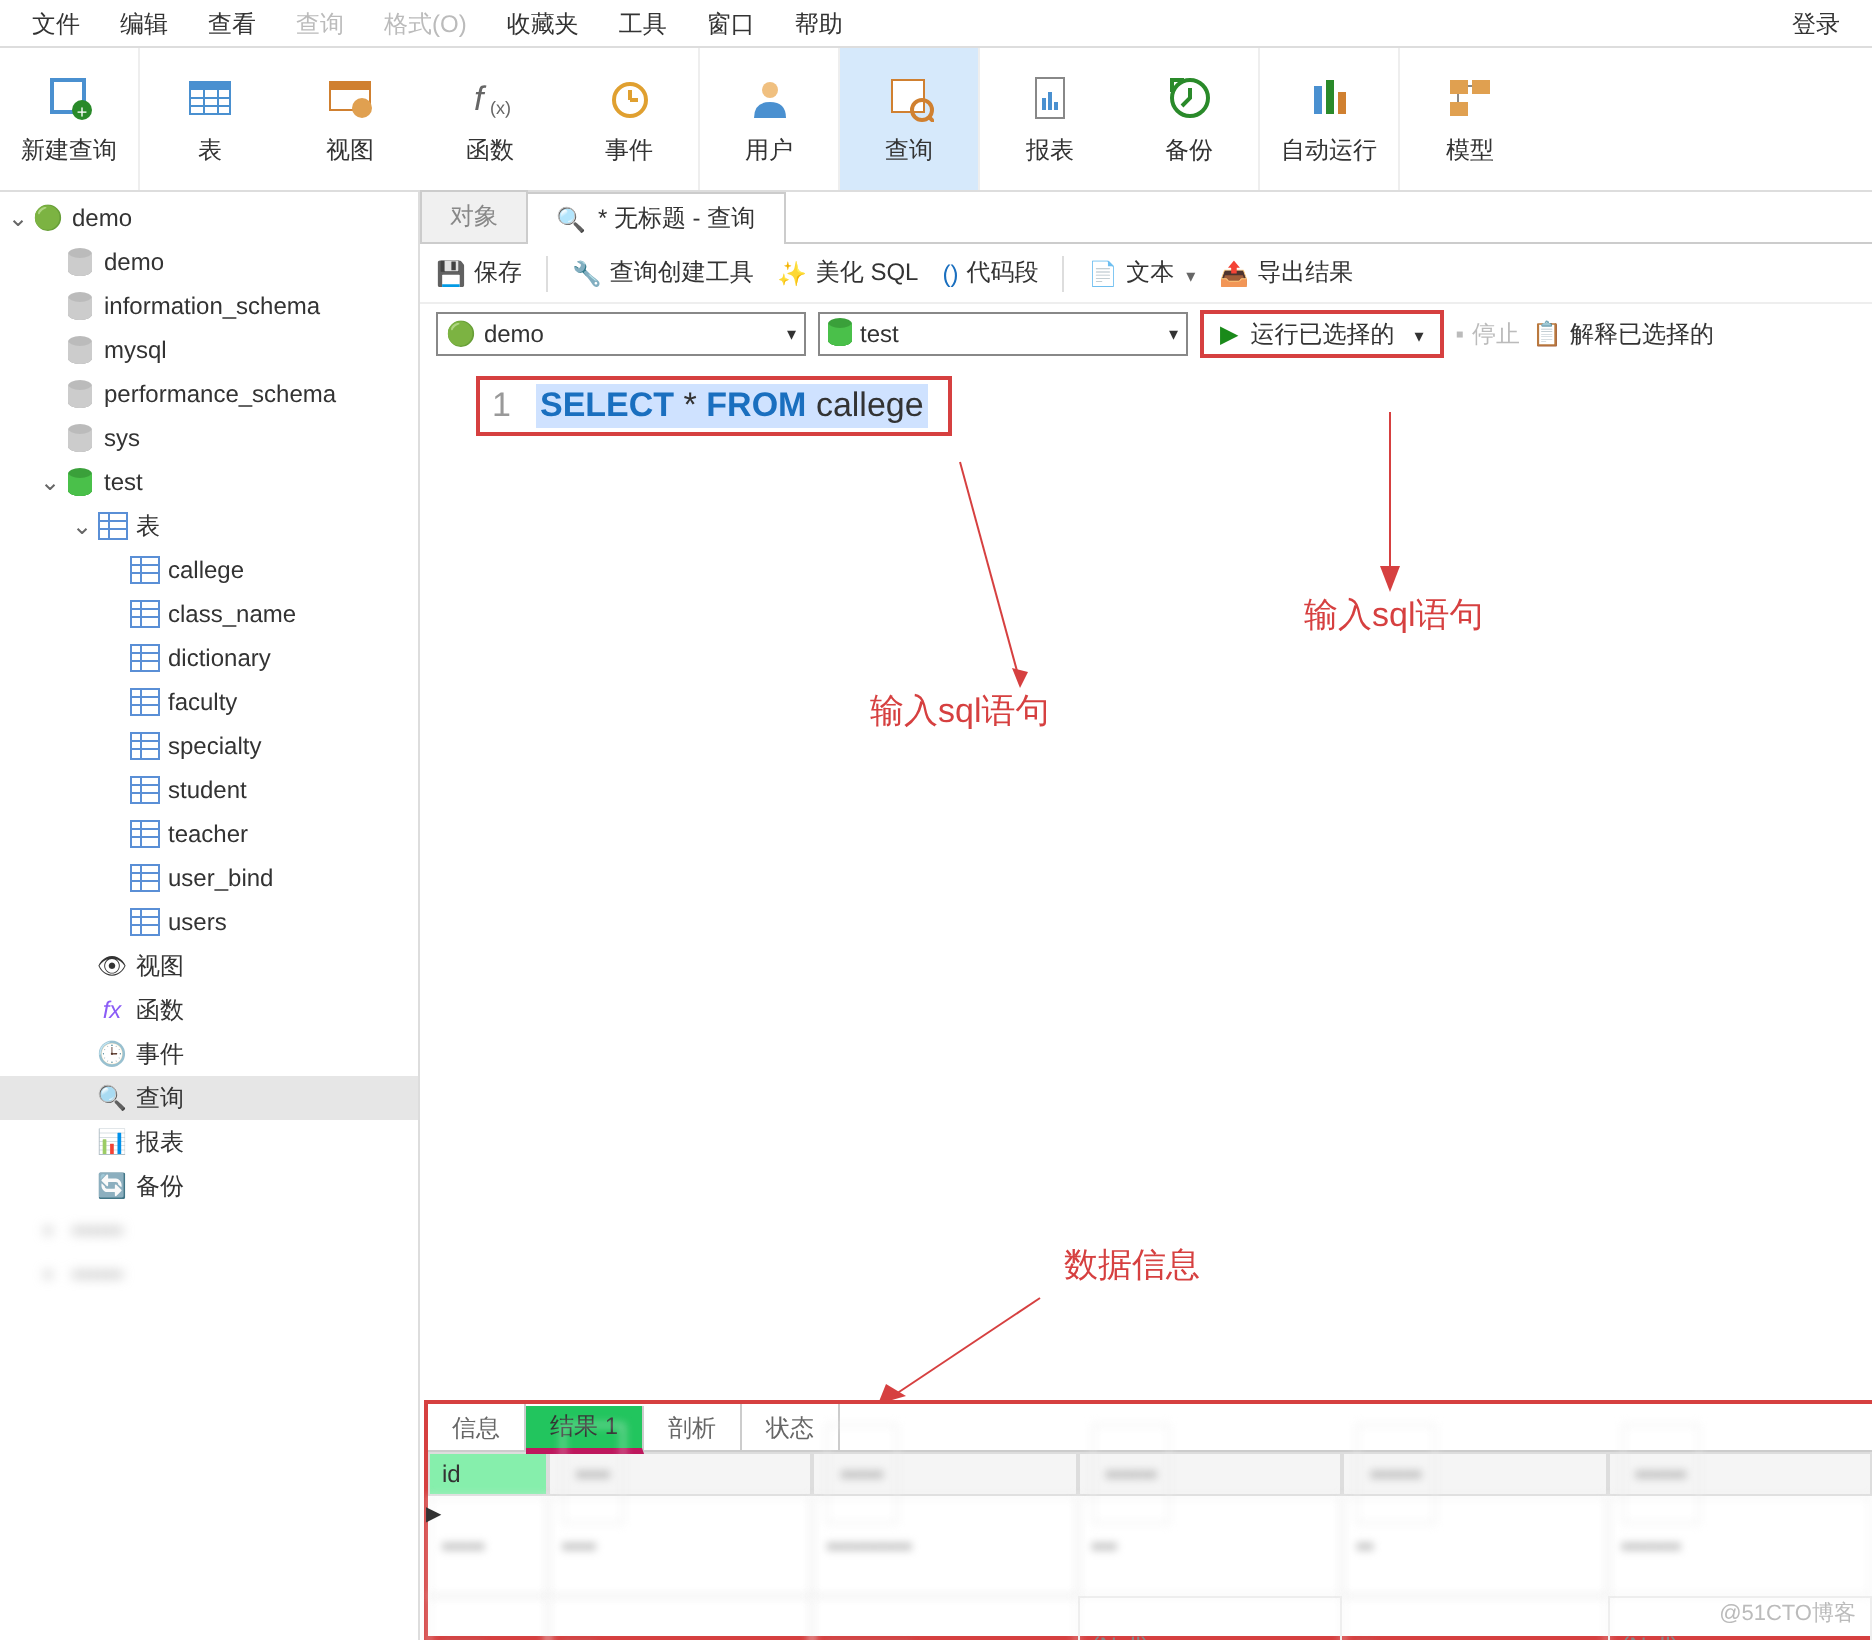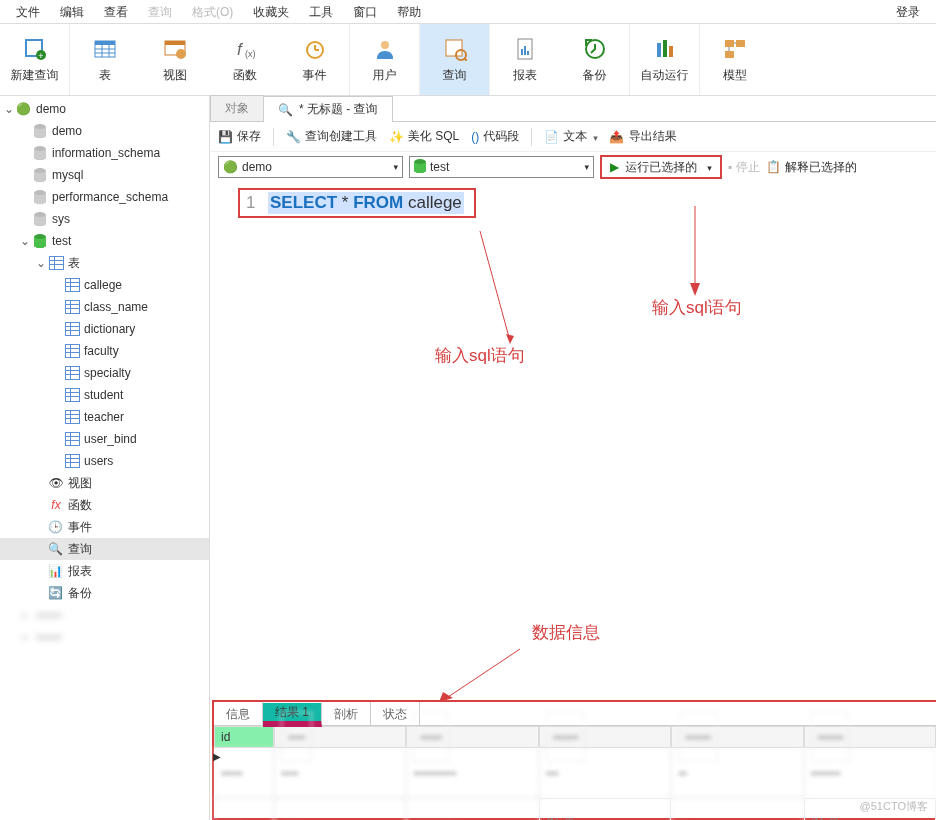--- a/index.html
+++ b/index.html
@@ -47,21 +47,21 @@
 .editor-box { border:2px solid #d64040; padding:2px 10px 2px 6px; display:inline-flex; align-items:center; font-family:Consolas,monospace; font-size:17px; }
 .editor-box .ln { color:#999; width:22px; display:inline-block; }
 .editor-box .sel { background:#cfe2ff; padding:1px 2px; }
 .kw { color:#1a6fbf; font-weight:bold; }
 .ident { color:#333; }
 .annotation { position:absolute; color:#d64040; font-size:17px; }
 .arrow-svg { position:absolute; pointer-events:none; }
 .results-wrap { position:absolute; left:212px; right:0; bottom:0; height:120px; border:2px solid #d64040; border-right:none; background:#fff; }
 .result-tabs { height:24px; display:flex; border-bottom:1px solid #ccc; }
 .result-tabs .rtab { padding:0 12px; height:24px; display:flex; align-items:center; border-right:1px solid #ccc; color:#666; }
-.result-tabs .rtab.active { background:#14b8a6; color:#333; border-bottom:6px solid #be185d; position:relative; top:1px; }
+.result-tabs .rtab.active { background:#22c55e; color:#333; border-bottom:3px solid #be185d; position:relative; top:1px; }
 .result-grid { display:grid; grid-template-columns:60px repeat(5,1fr); font-size:12px; }
 .result-grid .hdr { background:#f5f5f5; border:1px solid #ddd; padding:3px 6px; }
 .result-grid .hdr.first { background:#86efac; }
 .result-grid .cell { border:1px solid #eee; padding:17px 6px; color:#999; filter:blur(2px); }
 .result-grid .cell.null { color:#888; font-style:normal; filter:none; }
 .row-ptr { position:absolute; left:-1px; top:49px; font-size:10px; }
 .watermark { position:absolute; right:8px; bottom:4px; color:#bbb; font-size:11px; }
 .side-blur { filter:blur(3px); color:#aaa; }
 svg.ico-svg { width:24px; height:24px; }
 </style>
@@ -287,21 +287,21 @@
         <span class="icon tbl-icon"></span>
         <span class="txt">users</span>
       </div>
     <div class="tree-node lvl2">
         <span class="caret"></span>
         <span class="icon">👁</span>
         <span class="txt">视图</span>
       </div>
     <div class="tree-node lvl2">
         <span class="caret"></span>
-        <span class="icon" style="color:#ef4444;font-style:italic">fx</span>
+        <span class="icon" style="color:#8b5cf6;font-style:italic">fx</span>
         <span class="txt">函数</span>
       </div>
     <div class="tree-node lvl2">
         <span class="caret"></span>
         <span class="icon">🕒</span>
         <span class="txt">事件</span>
       </div>
     <div class="tree-node lvl2 sel">
         <span class="caret"></span>
         <span class="icon">🔍</span>

